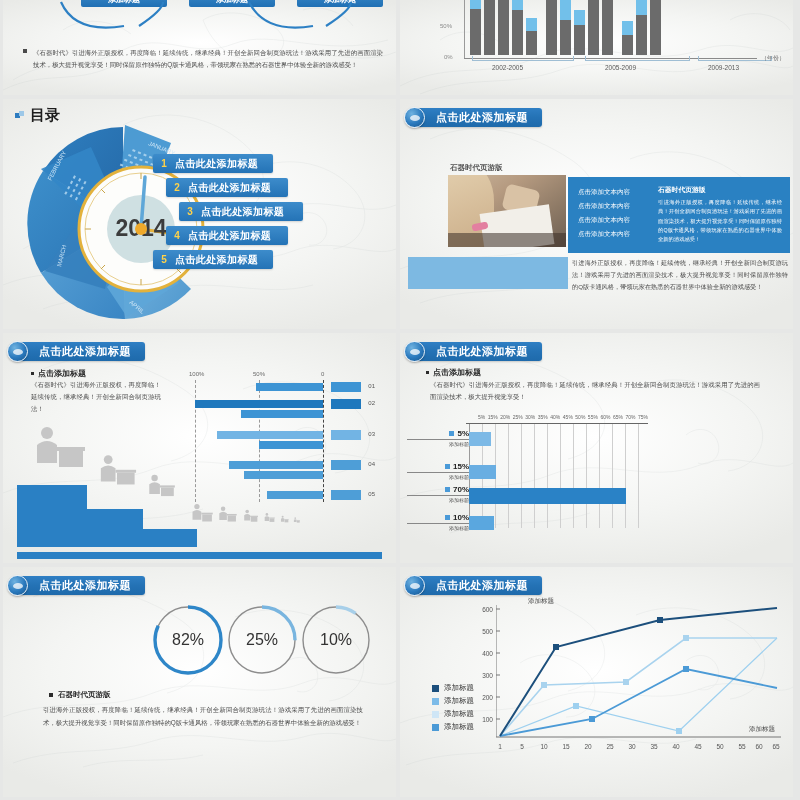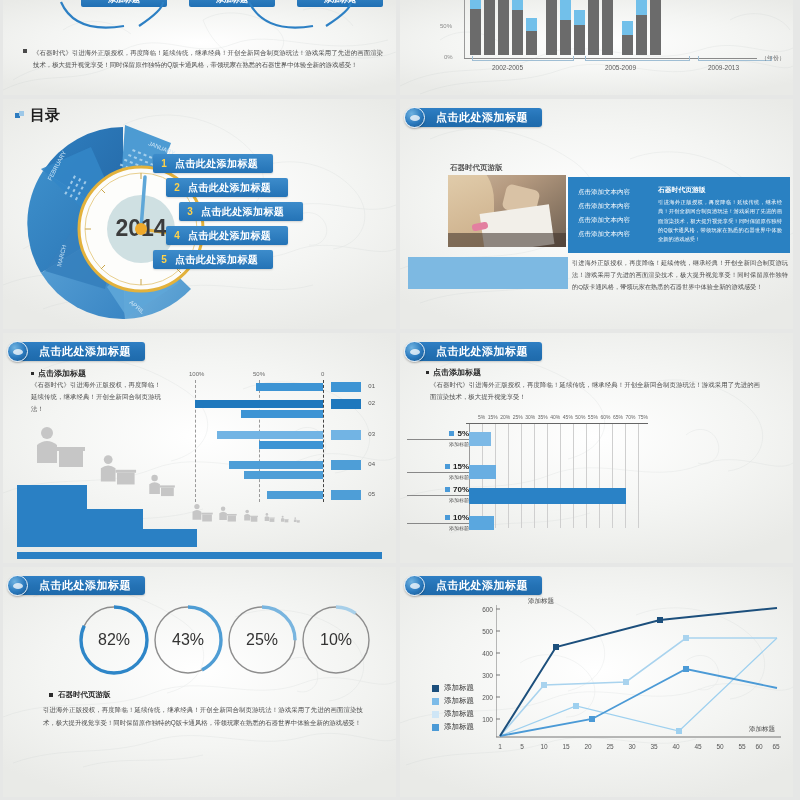--- a/index.html
+++ b/index.html
@@ -733,27 +733,20 @@
         <div class="gauge">
           <svg viewBox="0 0 74 74" width="74" height="74">
             <circle cx="37" cy="37" r="33" fill="none" stroke="#8d8d8d" stroke-width="1.4"></circle>
             <circle cx="37" cy="37" r="33" fill="none" stroke="#2e86c8" stroke-width="3.4" stroke-dasharray="170 37" stroke-dashoffset="0" transform="rotate(-90 37 37)" stroke-linecap="butt"></circle>
           </svg>
           <div class="val">82%</div>
         </div>
         <div class="gauge">
           <svg viewBox="0 0 74 74" width="74" height="74">
             <circle cx="37" cy="37" r="33" fill="none" stroke="#8d8d8d" stroke-width="1.4"></circle>
-            <circle cx="37" cy="37" r="33" fill="none" stroke="#4f9dd4" stroke-width="3.4" stroke-dasharray="89 118" transform="rotate(-90 37 37)"></circle>
-          </svg>
-          <div class="val">43%</div>
-        </div>
-        <div class="gauge">
-          <svg viewBox="0 0 74 74" width="74" height="74">
-            <circle cx="37" cy="37" r="33" fill="none" stroke="#8d8d8d" stroke-width="1.4"></circle>
             <circle cx="37" cy="37" r="33" fill="none" stroke="#79b5df" stroke-width="3.4" stroke-dasharray="52 155" transform="rotate(-90 37 37)"></circle>
           </svg>
           <div class="val">25%</div>
         </div>
         <div class="gauge">
           <svg viewBox="0 0 74 74" width="74" height="74">
             <circle cx="37" cy="37" r="33" fill="none" stroke="#8d8d8d" stroke-width="1.4"></circle>
             <circle cx="37" cy="37" r="33" fill="none" stroke="#a7cfe9" stroke-width="3.4" stroke-dasharray="21 186" transform="rotate(-90 37 37)"></circle>
           </svg>
           <div class="val">10%</div>

